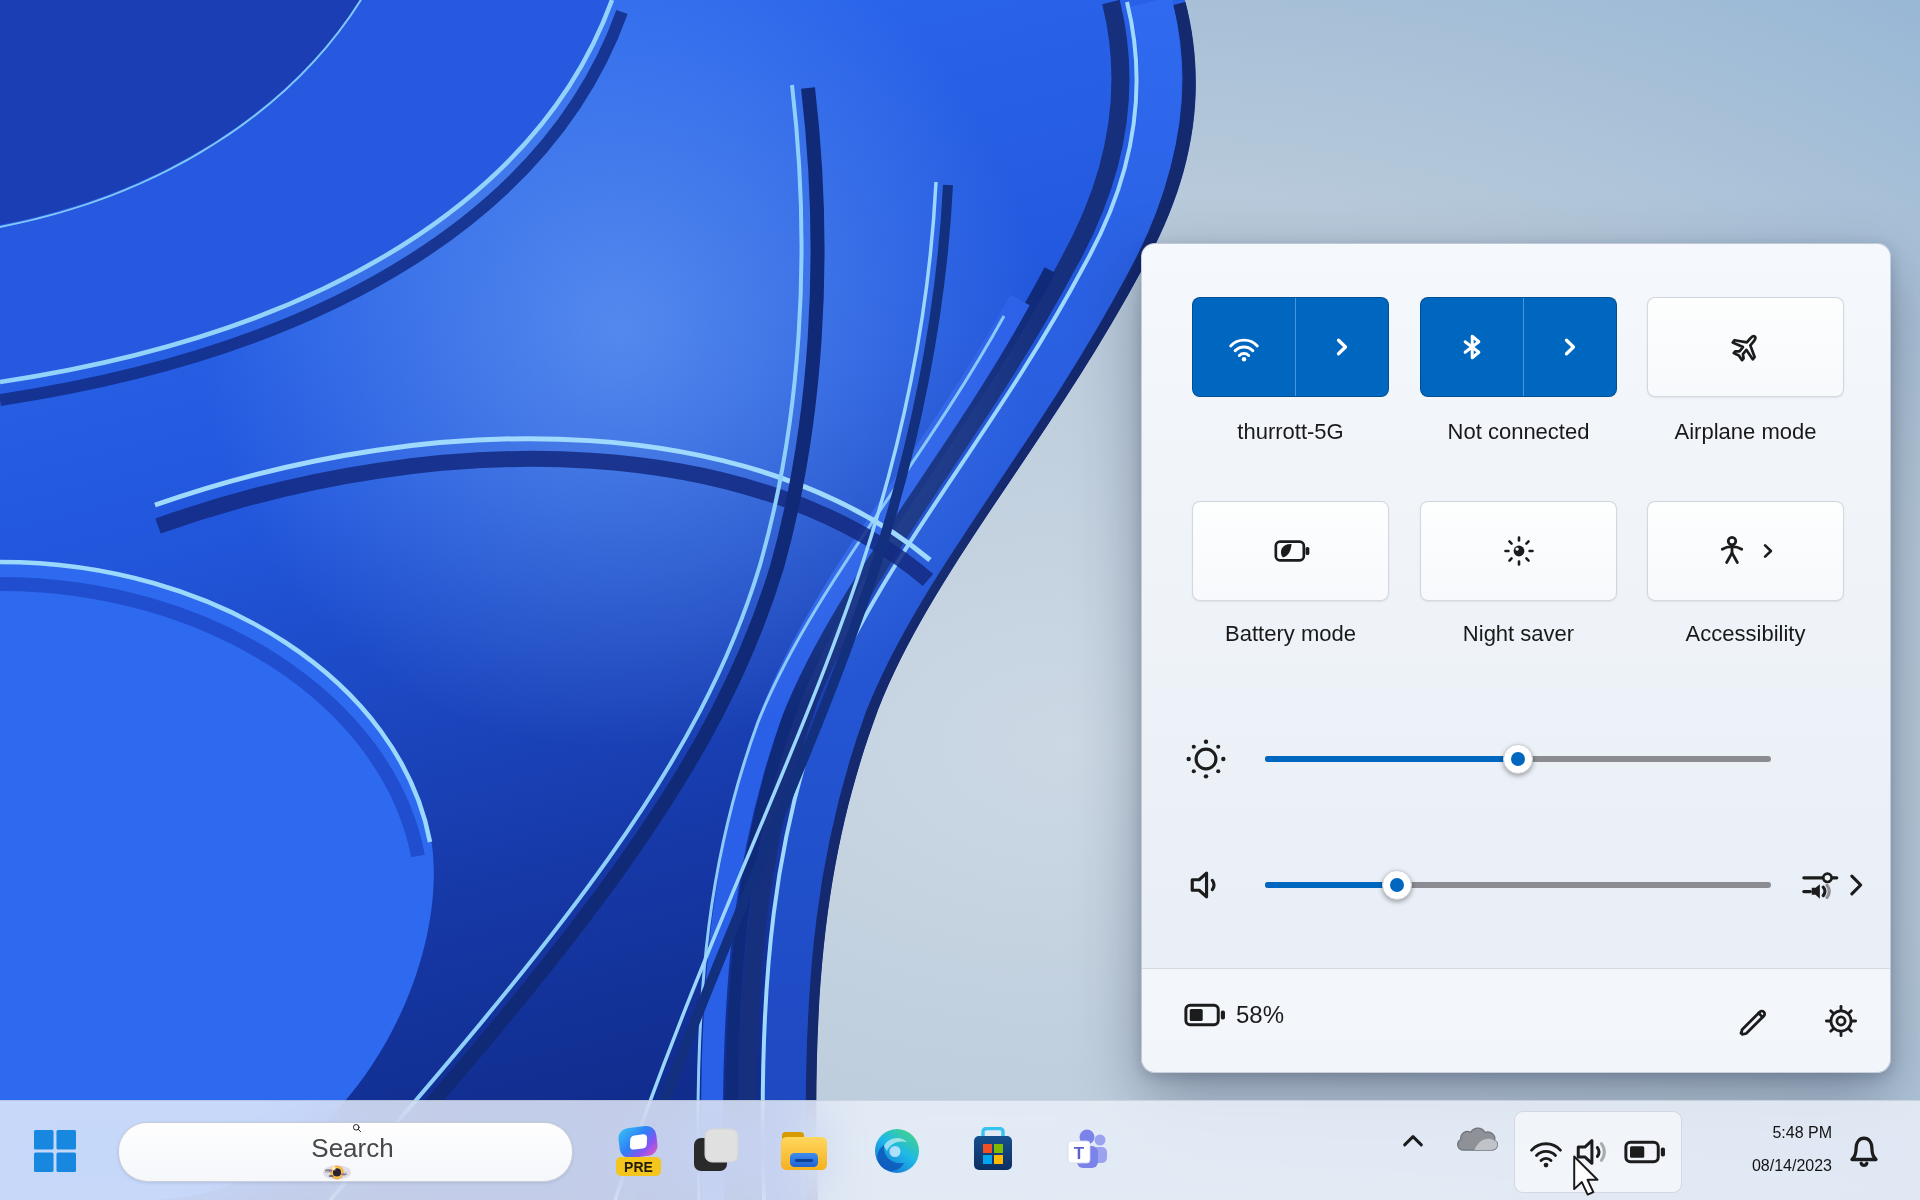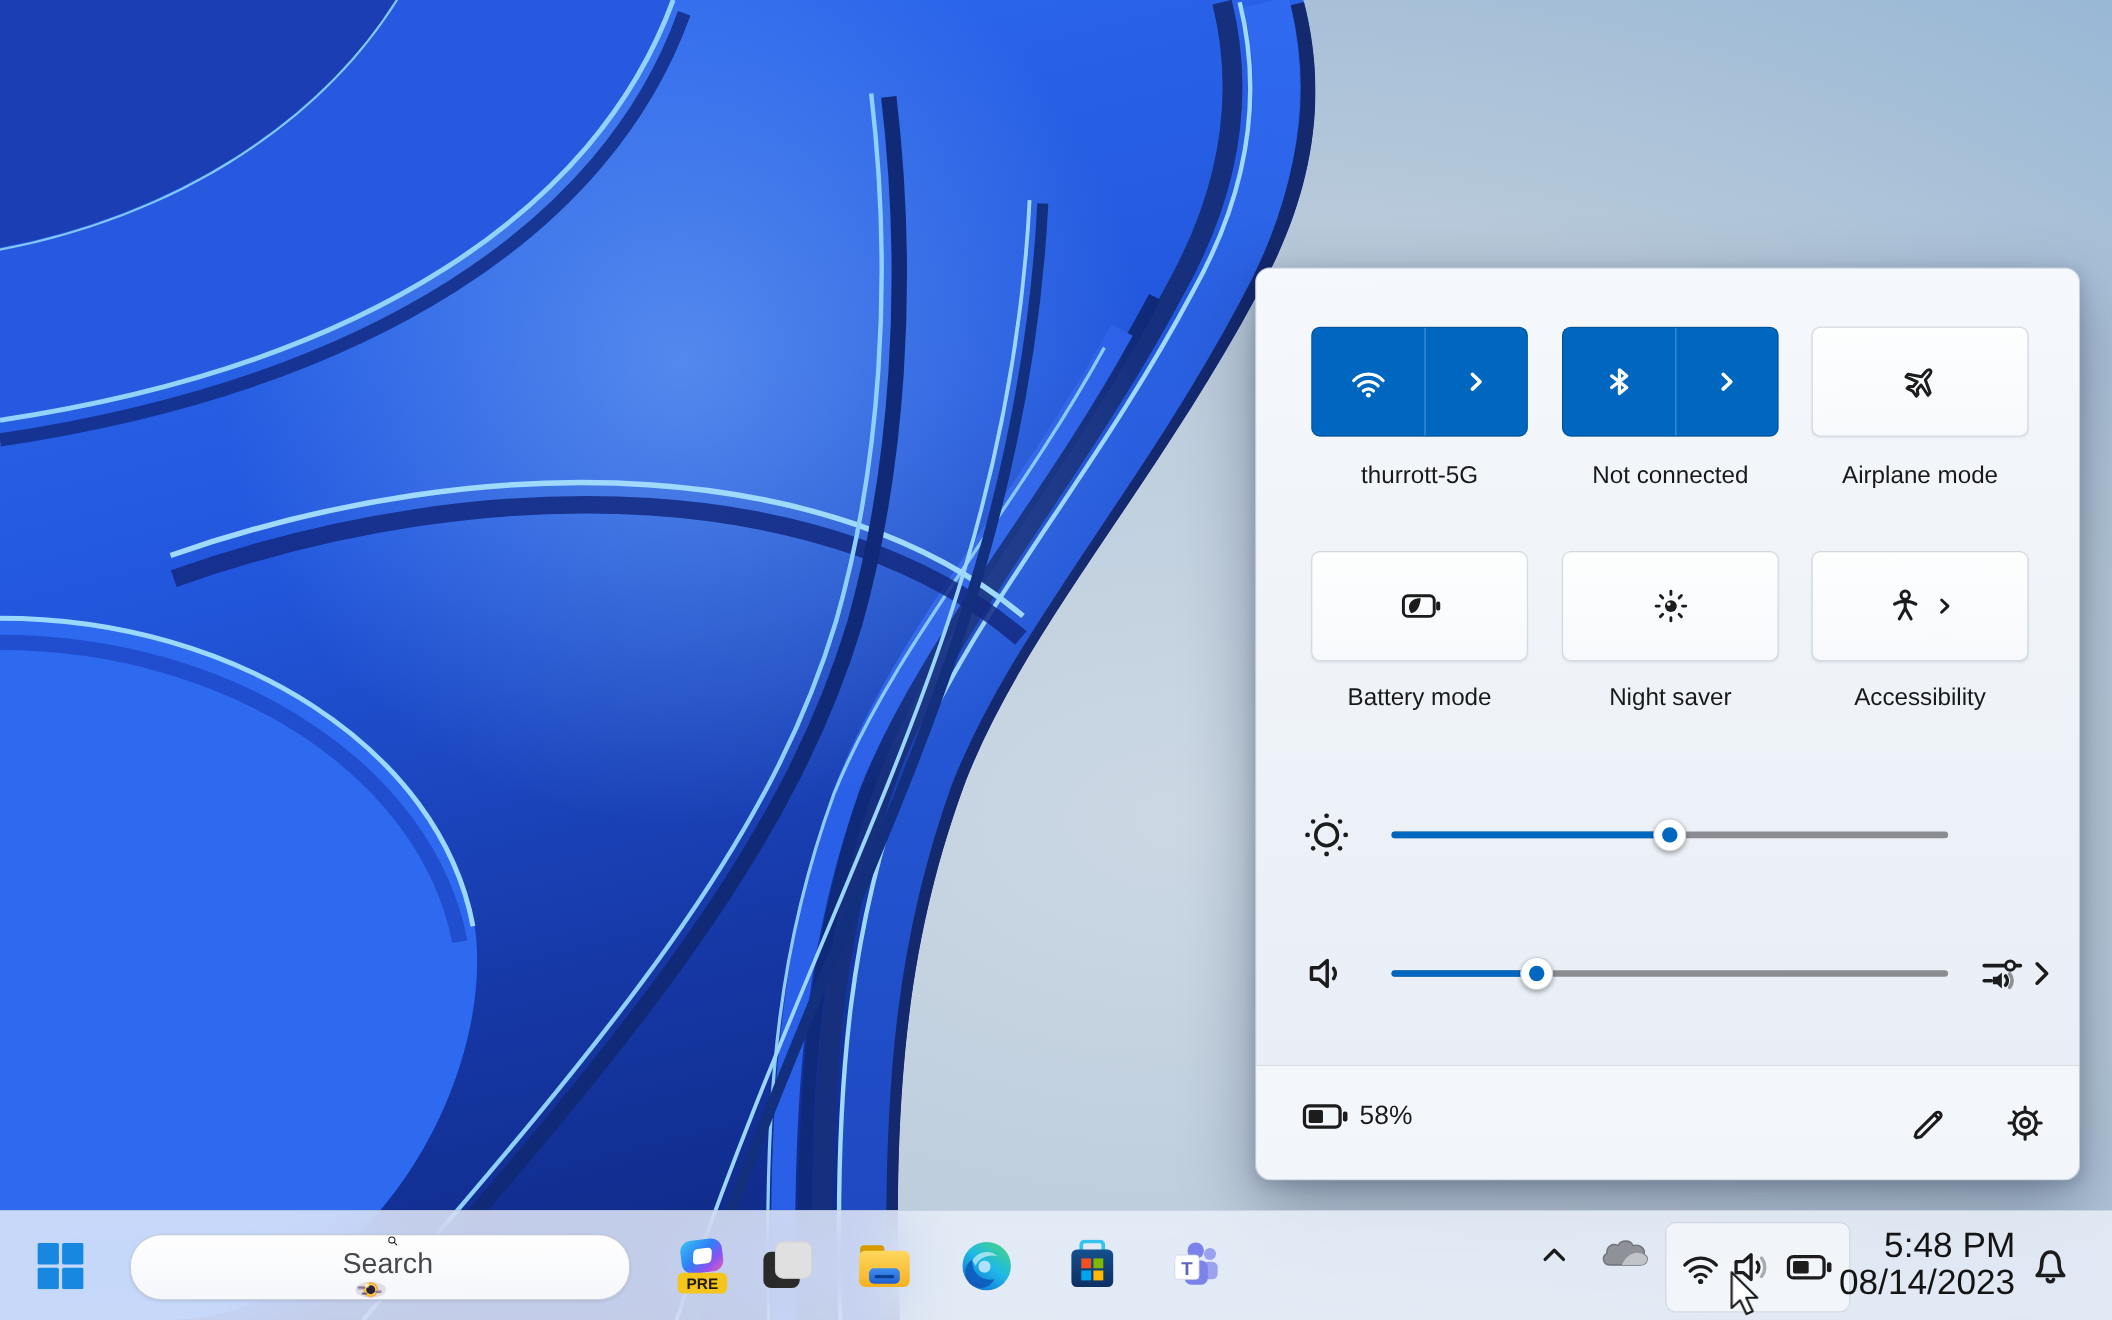--- a/index.html
+++ b/index.html
@@ -46,21 +46,21 @@
     border-top:1px solid rgba(120,132,158,.22);}
   .tb-btn{position:absolute;top:22px;width:56px;height:56px;display:flex;
     align-items:center;justify-content:center;border-radius:6px;}
   #search-pill{position:absolute;left:118px;top:21px;width:453px;height:58px;border-radius:29px;
     background:linear-gradient(180deg,#fefefe,#f5f7fb);border:1px solid rgba(120,132,158,.38);
     box-shadow:0 1px 3px rgba(20,30,60,.12);display:flex;align-items:center;flex-direction:column;}
   #search-text{font-size:26px;color:#474747;margin-left:14px;flex:1;}
   #tray-qs-pill{position:absolute;left:1514px;top:10px;width:166px;height:80px;border-radius:9px;
     background:rgba(255,255,255,.55);border:1px solid rgba(120,132,158,.25);}
   #clock{position:absolute;left:1650px;top:15px;width:182px;text-align:right;
-    font-size:32px;line-height:33px;color:#141414;}
+    font-size:16px;line-height:33px;color:#141414;}
   .tray-ic{position:absolute;top:0;height:80px;display:flex;align-items:center;justify-content:center;width:46px;}
 
   svg{display:block}
   .dk{stroke:#1c1c1c;fill:none;stroke-width:2.3;stroke-linecap:round;stroke-linejoin:round;}
   .wt{stroke:#ffffff;fill:none;stroke-width:2.6;stroke-linecap:round;stroke-linejoin:round;}
 </style>
 </head>
 <body>
 
 <div id="screen">

